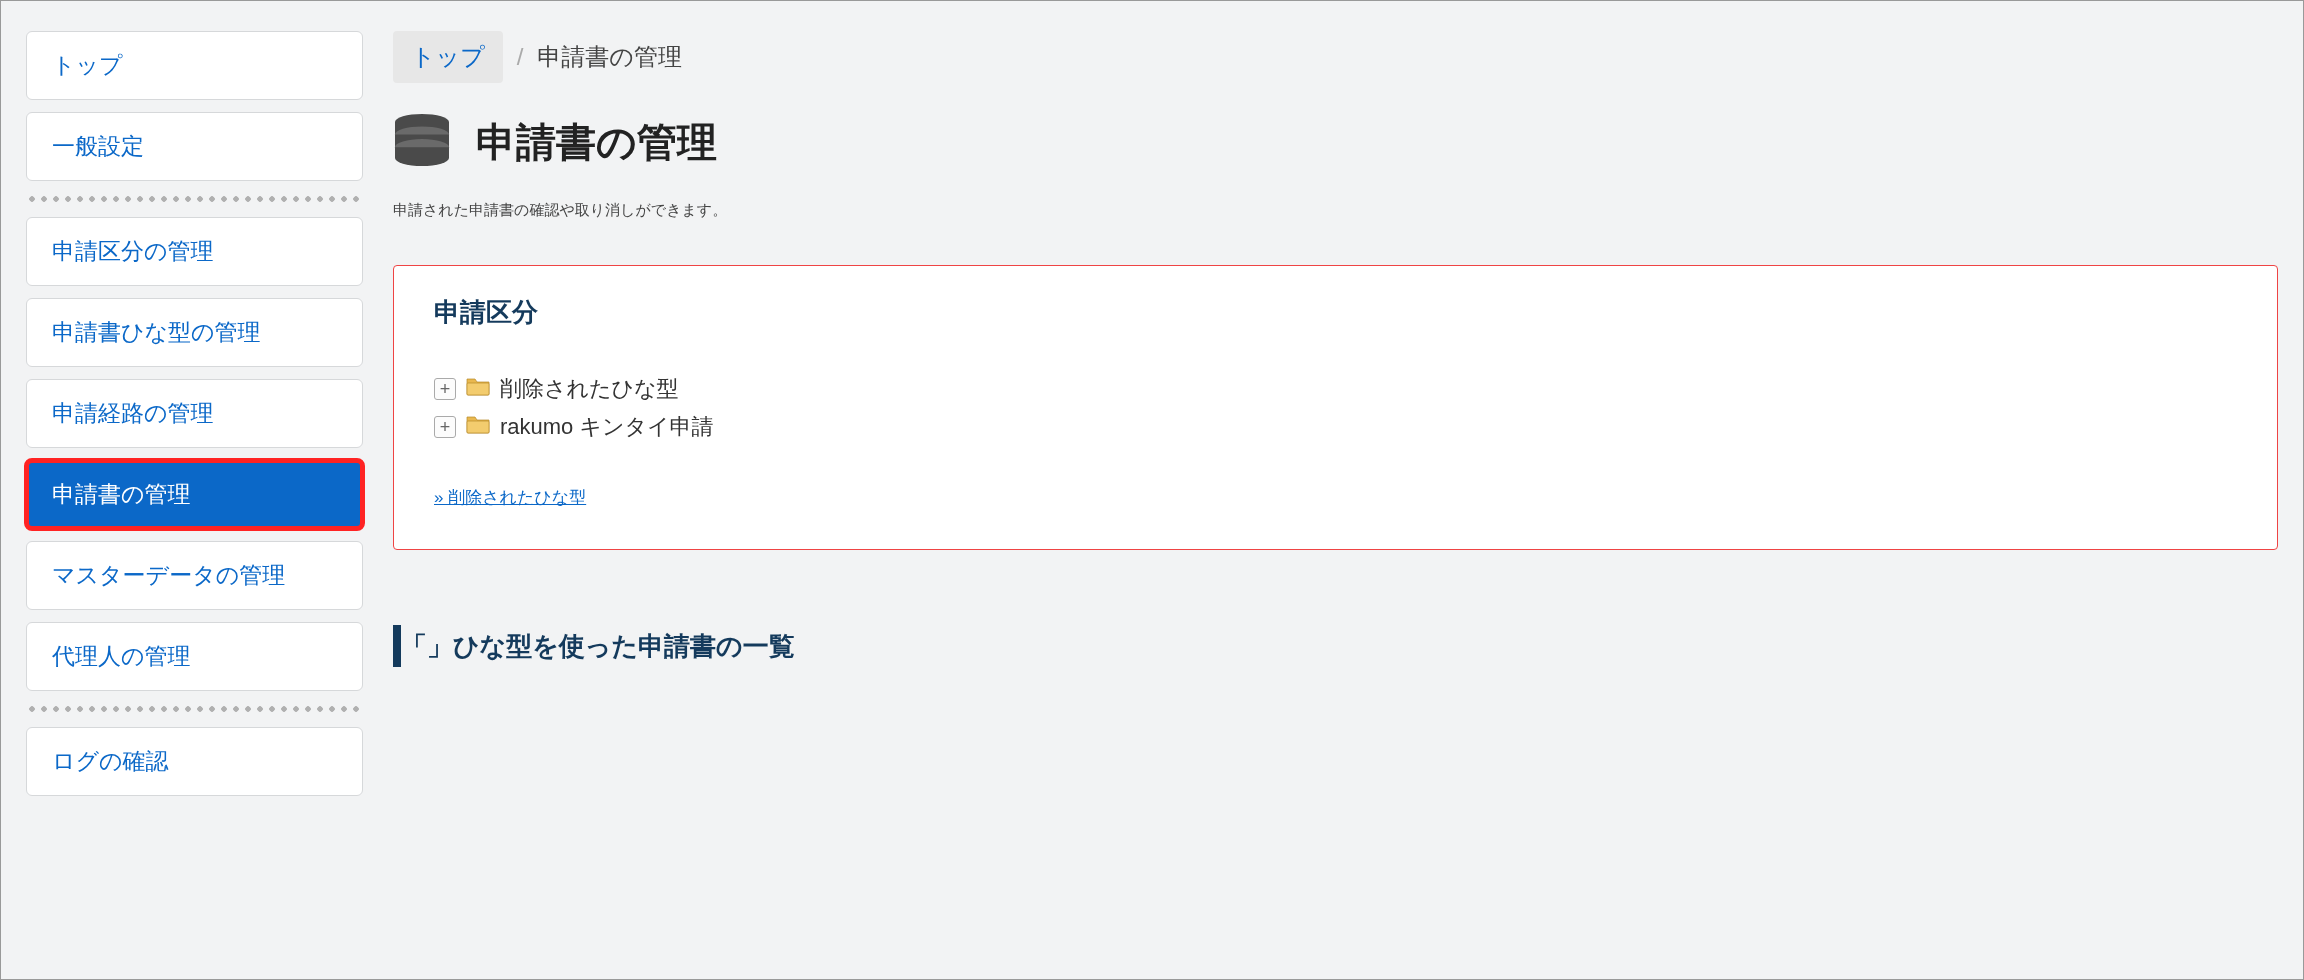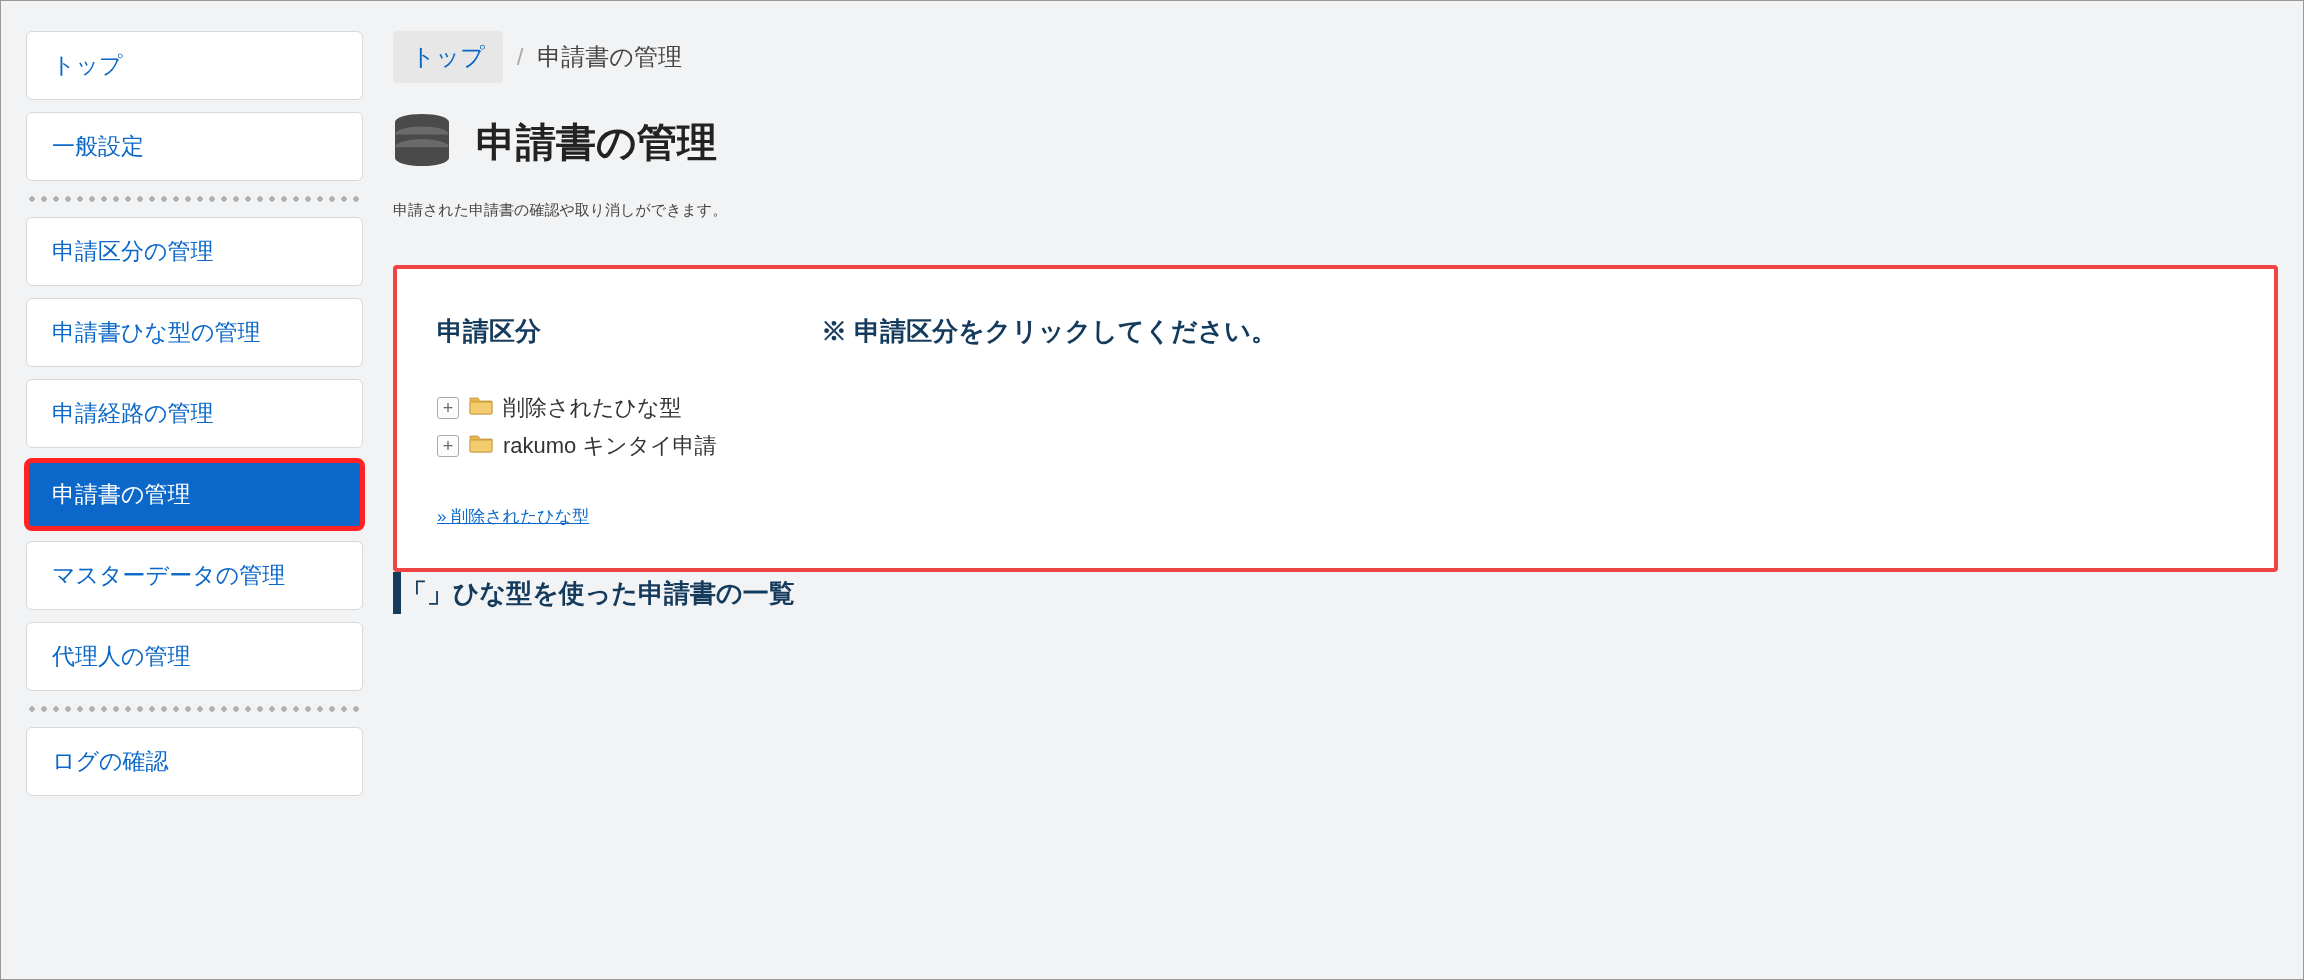--- a/index.html
+++ b/index.html
@@ -83,23 +83,24 @@
       width: 58px;
       height: 54px;
     }
     .page-desc {
       font-size: 15px;
       color: #444;
       margin-bottom: 45px;
     }
     .panel {
       background: #fff;
-      border: 4px solid #ef4444;
+      border: 1px solid #ef4444;
       border-radius: 4px;
-      padding: 45px 40px 40px 40px;
+      padding: 29px 40px 40px 40px;
+      margin-bottom: 75px;
     }
     .panel-row {
       display: flex;
       gap: 280px;
       margin-bottom: 40px;
     }
     .panel-heading {
       font-size: 26px;
       font-weight: 700;
       color: #143a5c;
@@ -195,21 +196,20 @@
       </svg>
     </span>
     <h1 class="page-title">申請書の管理</h1>
   </div>
 
   <p class="page-desc">申請された申請書の確認や取り消しができます。</p>
 
   <section class="panel">
     <div class="panel-row">
       <div class="panel-heading">申請区分</div>
-      <div class="panel-msg">※ 申請区分をクリックしてください。</div>
     </div>
 
     <div class="tree">
       <div class="tree-row">
         <span class="expander">+</span>
         <span>
           <svg class="folder-icon" viewBox="0 0 24 20">
             <path d="M1 3 h8 l2 3 h12 v12 a1 1 0 0 1 -1 1 H2 a1 1 0 0 1 -1 -1 Z" fill="#e9b84f" stroke="#b88a2a" stroke-width="0.7"></path>
             <rect x="1" y="7" width="22" height="12" rx="1" fill="#f3cc6e" stroke="#b88a2a" stroke-width="0.7"></rect>
           </svg>

